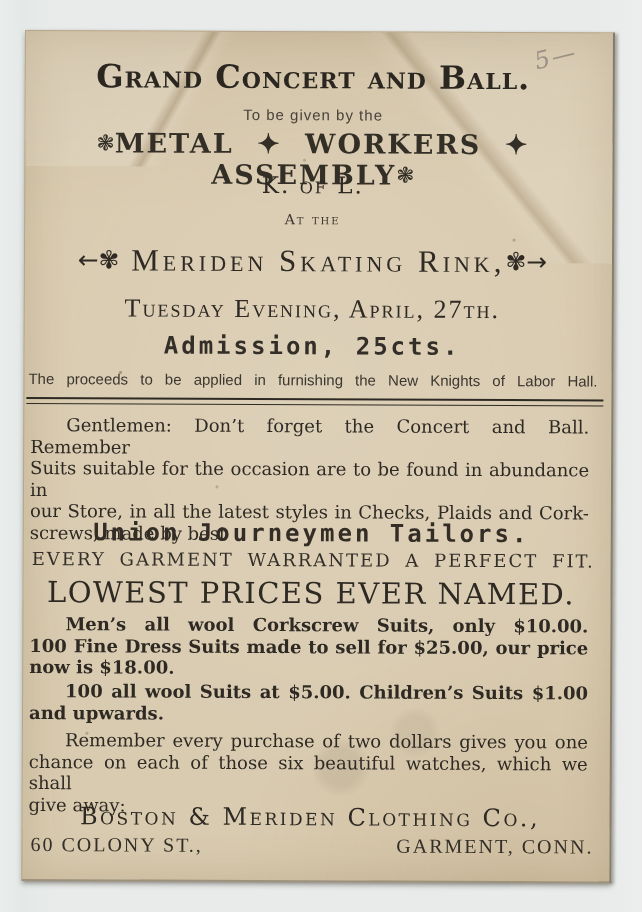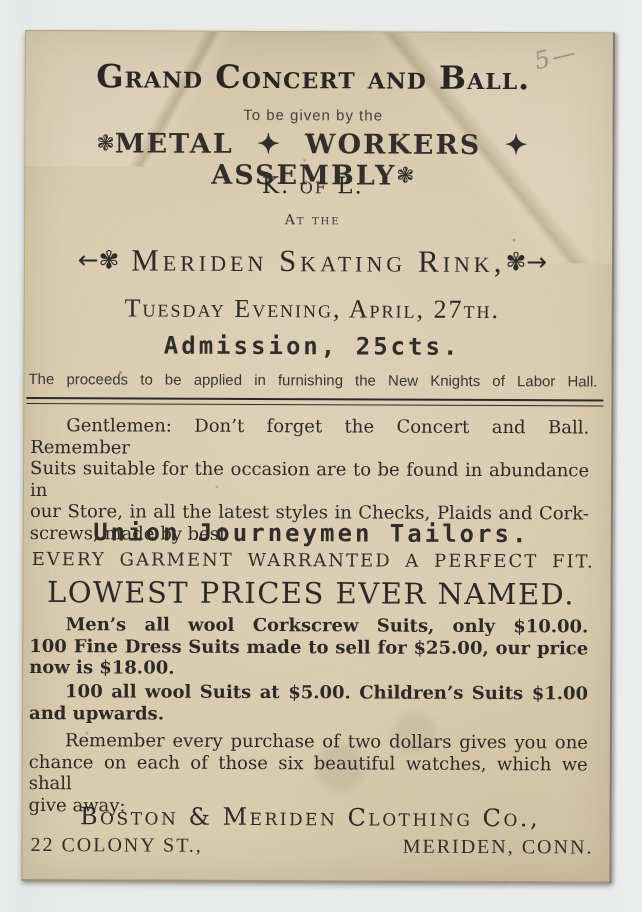--- a/index.html
+++ b/index.html
@@ -121,16 +121,16 @@
   </div>
 
   <div class="abs para p4">
     <div class="line ind">Remember every purchase of two dollars gives you one</div>
     <div class="line">chance on each of those six beautiful watches, which we shall</div>
     <div class="last">give away:</div>
   </div>
 
   <div class="abs ctr boston">Boston &amp; Meriden Clothing Co.,</div>
   <div class="abs address">
-    <span>22 COLONY ST.,</span>
-    <span>MERIDEN, CONN.</span>
+    <span>60 COLONY ST.,</span>
+    <span>GARMENT, CONN.</span>
   </div>
 </div>
 
 </body></html>

